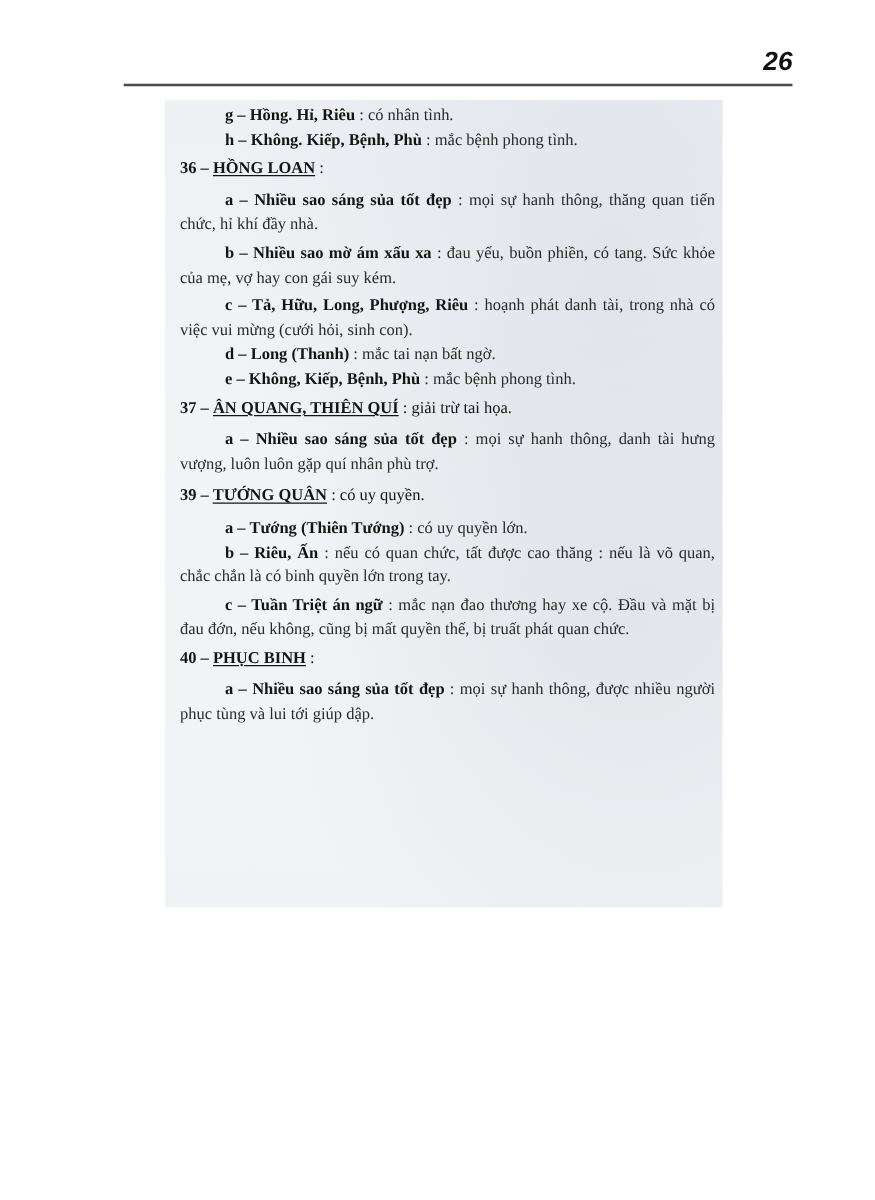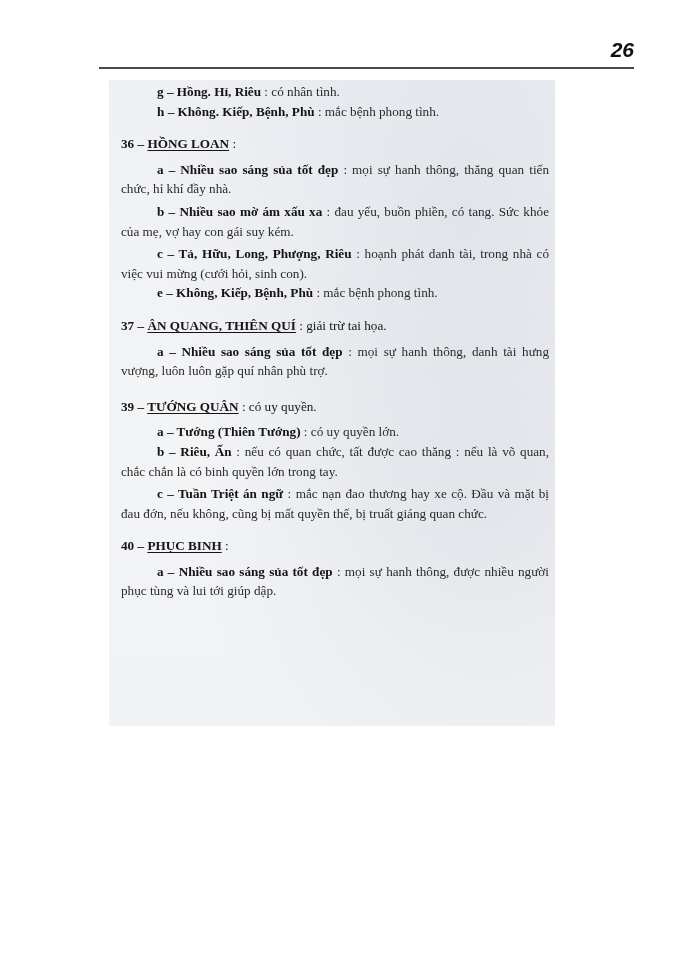--- a/index.html
+++ b/index.html
@@ -28,21 +28,21 @@
   .header-rule {
     position: absolute;
     top: 67px;
     left: 99px;
     width: 535px;
     height: 2px;
     background: #4a4a4a;
   }
   .scan {
     position: absolute;
-    left: 109px;
+    left: 132px;
     top: 80px;
     width: 446px;
     height: 646px;
     background:
       radial-gradient(ellipse at 80% 20%, rgba(200,205,215,0.35), rgba(255,255,255,0) 60%),
       radial-gradient(ellipse at 85% 65%, rgba(200,205,215,0.30), rgba(255,255,255,0) 55%),
       linear-gradient(180deg, #eef0f4 0%, #f3f4f6 50%, #f1f2f5 100%);
     overflow: hidden;
   }
   .content {
@@ -55,21 +55,21 @@
     color: #222;
   }
   .line { white-space: nowrap; }
   .indent { padding-left: 36px; }
   .para { text-align: justify; text-align-last: left; }
   .para.first { text-indent: 36px; }
   .label { font-weight: bold; color: #141414; }
   .heading {
     font-weight: bold;
     color: #151515;
-    margin-top: 13px;
+    margin-top: 3px;
   }
   .heading .title { text-decoration: underline; text-underline-offset: 2px; }
   .gap { height: 6px; }
   .gap-small { height: 3px; }
   .text { color: #2a2a2a; }
 </style>
 </head>
 <body>
 
 <div class="page-number">26</div>
@@ -94,20 +94,23 @@
     </div>
     <div class="gap-small"></div>
     <div class="para first">
       <span class="label">b – Nhiều sao mờ ám xấu xa</span><span class="text"> : đau yếu, buồn phiền, có tang. Sức khỏe của mẹ, vợ hay con gái suy kém.</span>
     </div>
     <div class="gap-small"></div>
     <div class="para first">
       <span class="label">c – Tả, Hữu, Long, Phượng, Riêu</span><span class="text"> : hoạnh phát danh tài, trong nhà có việc vui mừng (cưới hỏi, sinh con).</span>
     </div>
     <div class="line indent">
+      <span class="label">d – Long (Thanh)</span><span class="text"> : mắc tai nạn bất ngờ.</span>
+    </div>
+    <div class="line indent">
       <span class="label">e – Không, Kiếp, Bệnh, Phù</span><span class="text"> : mắc bệnh phong tình.</span>
     </div>
 
     <div class="heading">
       <span>37 – </span><span class="title">ÂN QUANG, THIÊN QUÍ</span><span style="font-weight:normal"> : giải trừ tai họa.</span>
     </div>
     <div class="gap"></div>
     <div class="para first">
       <span class="label">a – Nhiều sao sáng sủa tốt đẹp</span><span class="text"> : mọi sự hanh thông, danh tài hưng vượng, luôn luôn gặp quí nhân phù trợ.</span>
     </div>
@@ -119,21 +122,21 @@
     </div>
     <div class="gap"></div>
     <div class="line indent">
       <span class="label">a – Tướng (Thiên Tướng)</span><span class="text"> : có uy quyền lớn.</span>
     </div>
     <div class="para first">
       <span class="label">b – Riêu, Ấn</span><span class="text"> : nếu có quan chức, tất được cao thăng : nếu là võ quan, chắc chắn là có binh quyền lớn trong tay.</span>
     </div>
     <div class="gap-small"></div>
     <div class="para first">
-      <span class="label">c – Tuần Triệt án ngữ</span><span class="text"> : mắc nạn đao thương hay xe cộ. Đầu và mặt bị đau đớn, nếu không, cũng bị mất quyền thế, bị truất giáng quan chức.</span>
+      <span class="label">c – Tuần Triệt án ngữ</span><span class="text"> : mắc nạn đao thương hay xe cộ. Đầu và mặt bị đau đớn, nếu không, cũng bị mất quyền thế, bị truất phát quan chức.</span>
     </div>
 
     <div class="heading">
       <span>40 – </span><span class="title">PHỤC BINH</span><span style="font-weight:normal"> :</span>
     </div>
     <div class="gap"></div>
     <div class="para first">
       <span class="label">a – Nhiều sao sáng sủa tốt đẹp</span><span class="text"> : mọi sự hanh thông, được nhiều người phục tùng và lui tới giúp dập.</span>
     </div>
     <div class="gap-small"></div>

